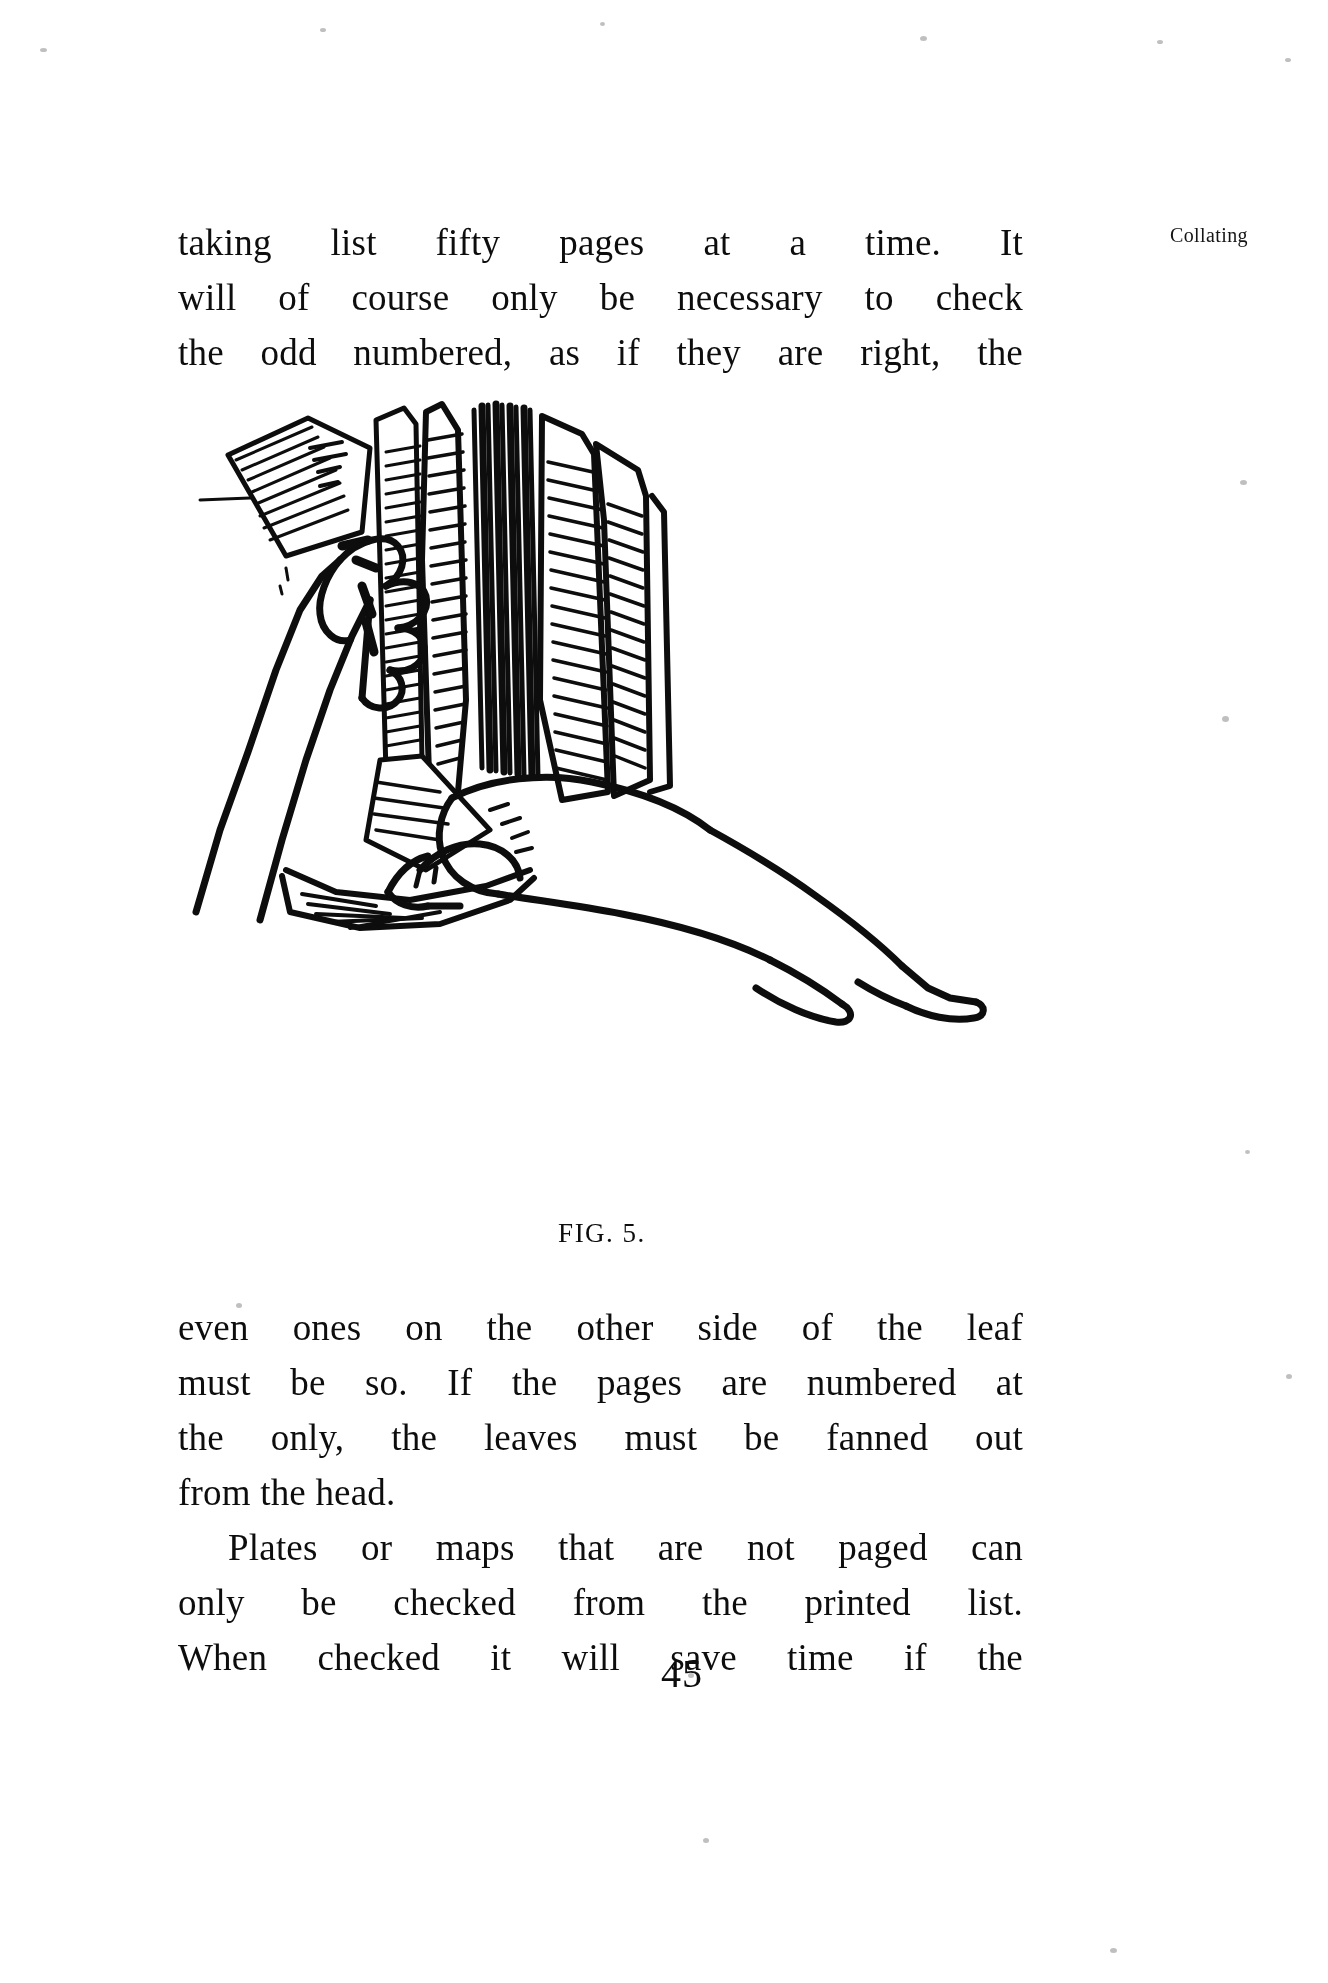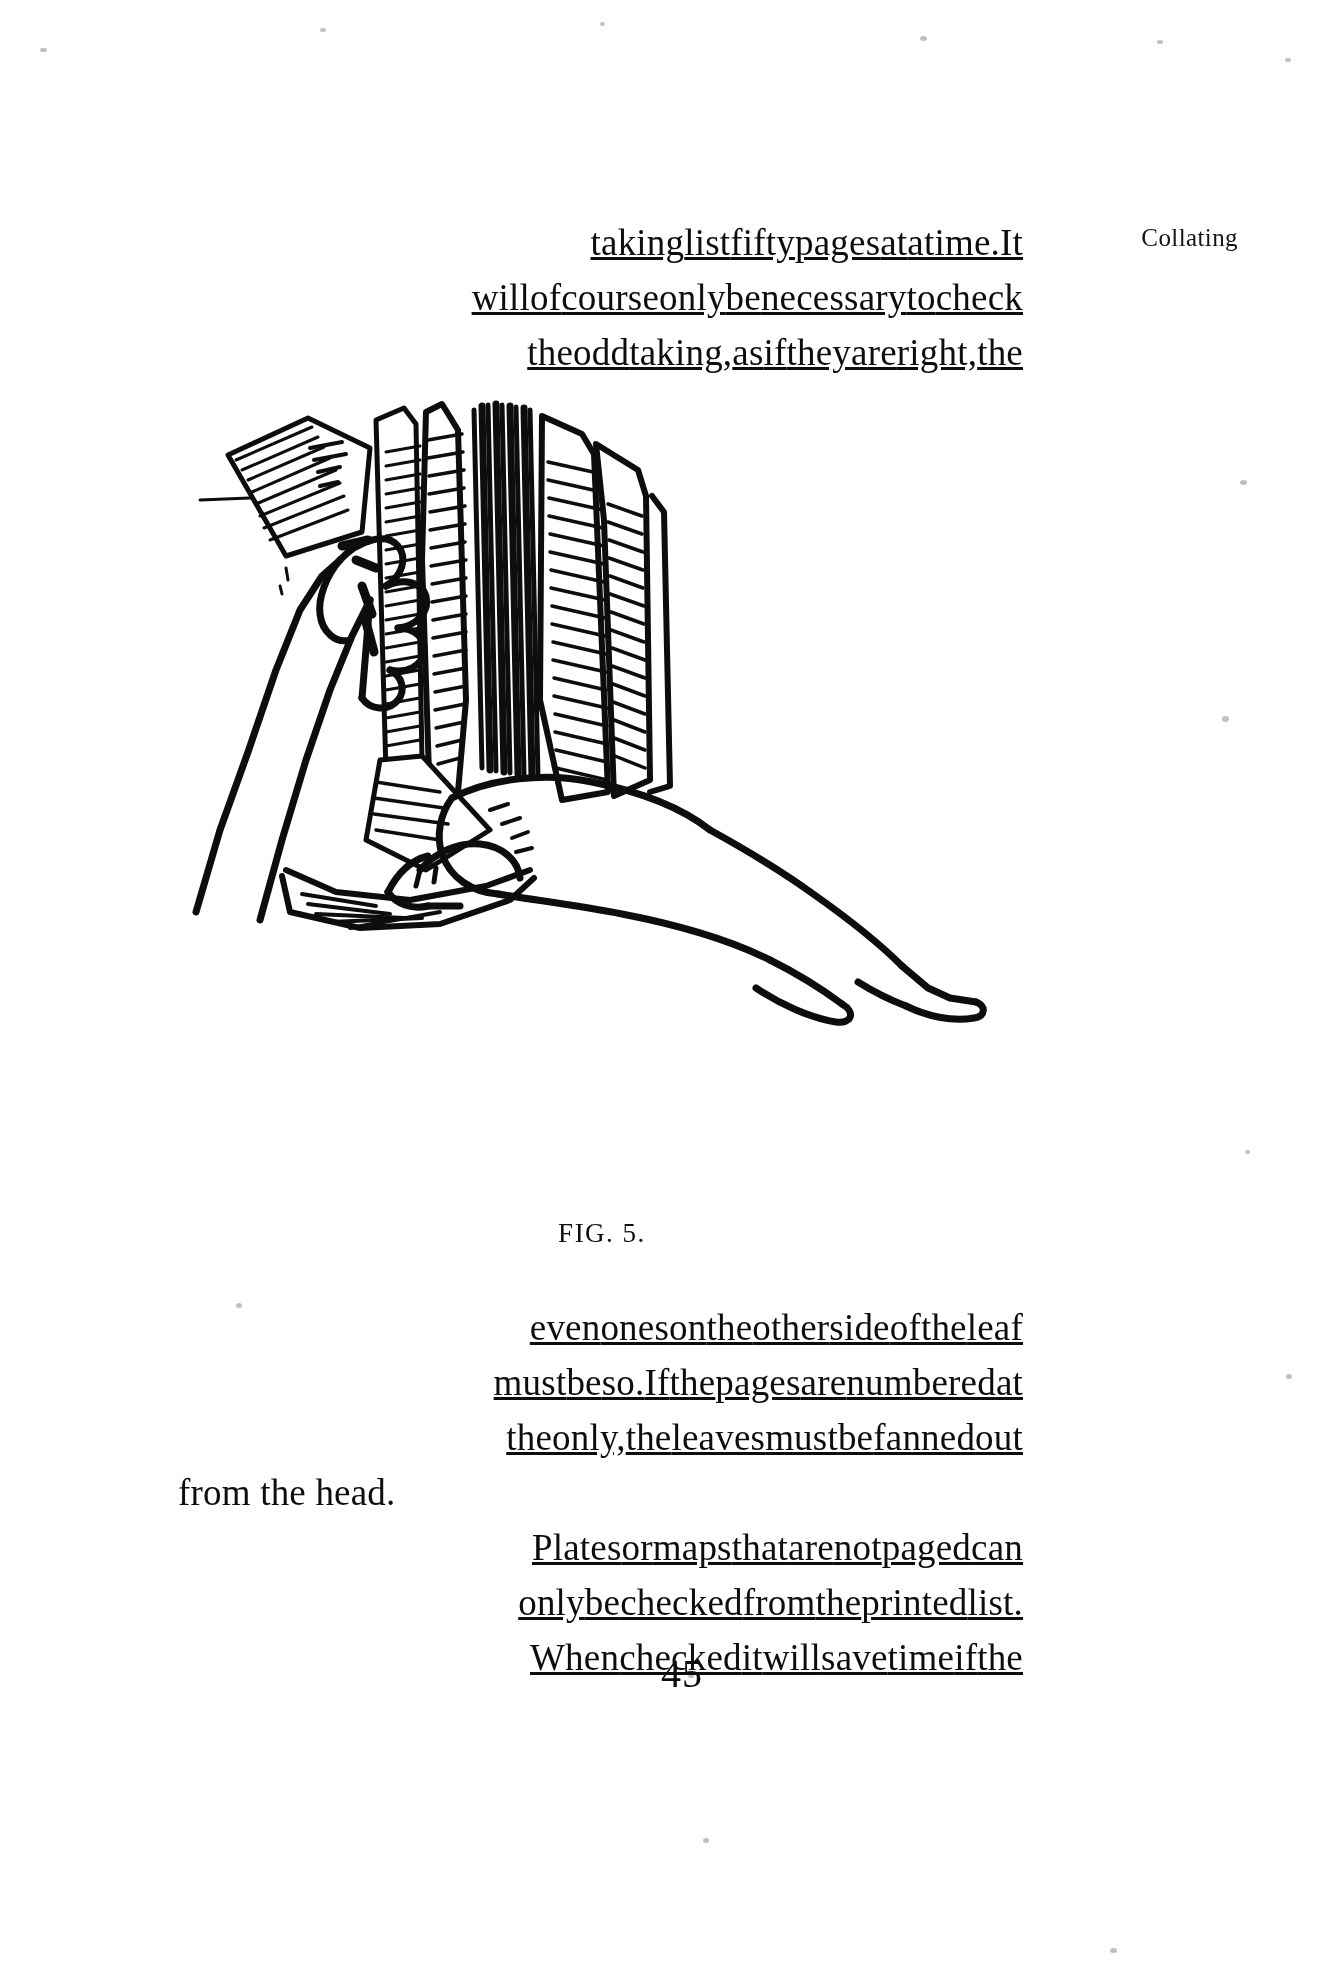--- a/index.html
+++ b/index.html
@@ -42,30 +42,29 @@
     line-height: 55px;
     text-align: justify;
     letter-spacing: .2px;
   }
   .para .ln {
     display: block;
     white-space: nowrap;
   }
   .para .ln.justify {
     display: flex;
-    justify-content: flex-end;
-    text-decoration: underline;
+    justify-content: space-between;
   }
   .para .ln.justify > span { display: inline-block; }
 
   .marginal-note {
     position: absolute;
-    right: 90px;
+    right: 80px;
     top: 224px;
-    font-size: 25px;
+    font-size: 20px;
     letter-spacing: .4px;
     font-family: "Liberation Serif", serif;
     color: #141414;
   }
 
   .top-text { top: 215px; }
 
   .figure-wrap {
     position: absolute;
     left: 190px;
@@ -141,21 +140,21 @@
           <span>course</span>
           <span>only</span>
           <span>be</span>
           <span>necessary</span>
           <span>to</span>
           <span>check</span>
       </span>
       <span class="ln justify">
         <span>the</span>
           <span>odd</span>
-          <span>taking,</span>
+          <span>numbered,</span>
           <span>as</span>
           <span>if</span>
           <span>they</span>
           <span>are</span>
           <span>right,</span>
           <span>the</span>
       </span>
     </div>
   </div>
 

